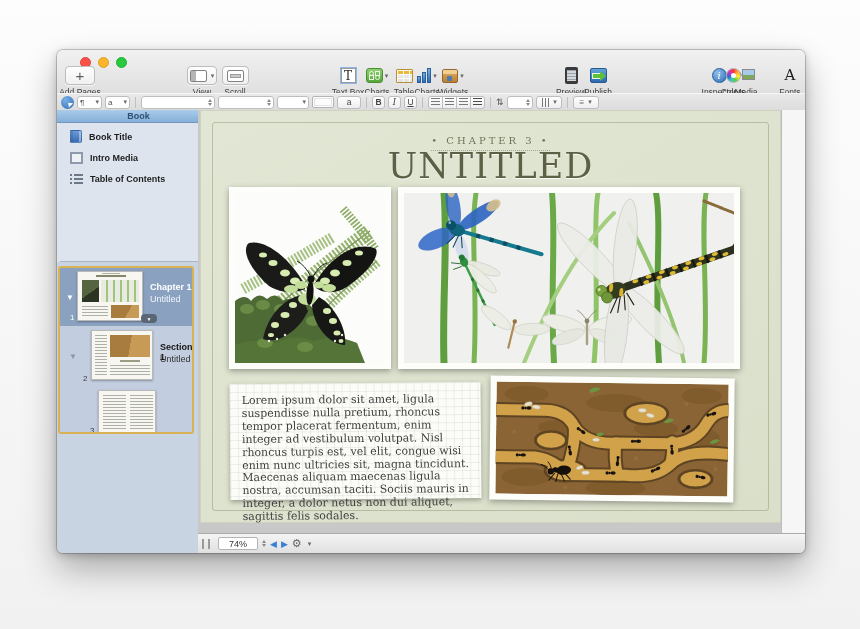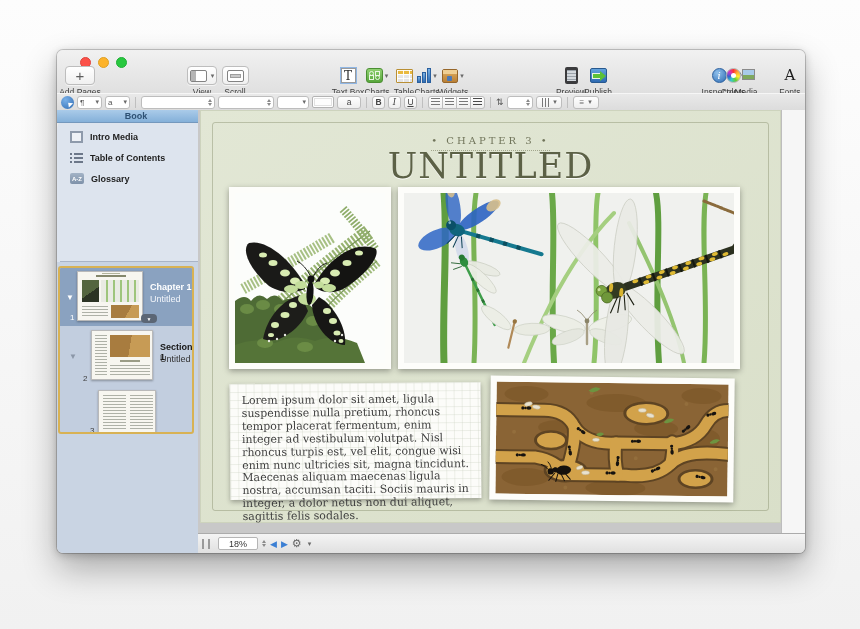--- a/index.html
+++ b/index.html
@@ -79,21 +79,21 @@
   .fbtn.b { font-weight:bold; } .fbtn.i { font-style:italic; font-family:"DejaVu Serif",serif; } .fbtn.u { text-decoration:underline; }
   .well { width:22px; height:12px; border:1px solid #b3b3b3; border-radius:2px; background:#fff; padding:1px; }
   .well i { display:block; width:100%; height:100%; background:#fdfdfd; border:1px solid #e2e2e2; }
   .align-grp { display:flex; }
   .align-grp .fbtn { border-radius:0; margin-left:-1px; width:15px; }
   .align-grp .fbtn:first-child { border-radius:3px 0 0 3px; margin-left:0; }
   .align-grp .fbtn:last-child { border-radius:0 3px 3px 0; }
   .lines-ic { width:9px; height:9px; background:repeating-linear-gradient(#787878 0 1px,transparent 1px 3px); }
 
   
-  .sidebar { position:absolute; left:0; top:60px; bottom:0; width:164px; background:#dde4ee; border-right:6px solid #14b8a6;border-radius:21px; }
+  .sidebar { position:absolute; left:0; top:60px; bottom:0; width:164px; background:#dde4ee; border-right:1px solid #14b8a6;border-radius:21px; }
   .sb-header { height:13px; background:linear-gradient(#aacbe9,#84b0d9); border-bottom:1px solid #7498bd;
     display:flex; align-items:center; justify-content:center; position:relative;
     font-size:9px; font-weight:bold; color:#2e5174; }
   .sb-header .menu { position:absolute; right:5px; top:0; font-size:9px; color:#3f6288; font-weight:normal; }
   .sb-item { display:flex; align-items:center; height:21px; padding-left:13px; gap:7px; }
   .sb-item .lbl { font-size:9px; font-weight:bold; color:#1e1e1e; }
   .book-ic { width:12px; height:13px; background:linear-gradient(#6b9cd8,#3a6cb0); border-radius:1px 2px 2px 1px; box-shadow:inset 2px 0 0 #2c569242, inset -2px 0 0 #ffffff66; border:1px solid #31599155; }
   .introm-ic { width:13px; height:12px; border:2px solid #8e9aab; background:#eef1f6; }
   .toc-ic { width:13px; height:11px; background:
       linear-gradient(#6c7789 0 0) 0 1px/2px 2px no-repeat, linear-gradient(#6c7789 0 0) 0 5px/2px 2px no-repeat, linear-gradient(#6c7789 0 0) 0 9px/2px 2px no-repeat,
@@ -331,30 +331,30 @@
   </div>
 
   <div class="sidebar">
     <div class="sb-header">
       <span>Book</span>
       <span class="menu">≡</span>
     </div>
 
     <div style="padding-top:3px;">
       <div class="sb-item">
+        <span class="book-ic"></span>
+        <span class="lbl">Book Title</span>
+      </div>
+      <div class="sb-item">
         <span class="introm-ic"></span>
         <span class="lbl">Intro Media</span>
       </div>
       <div class="sb-item">
         <span class="toc-ic"></span>
         <span class="lbl">Table of Contents</span>
-      </div>
-      <div class="sb-item">
-        <span class="az-ic">A-Z</span>
-        <span class="lbl">Glossary</span>
       </div>
     </div>
     <div class="sb-sep"></div>
 
     <div class="sb-pages">
       <div class="sel-group">
 
         <div class="chap-row">
           <span class="disc" style="position:absolute;left:6px;top:25px;color:#fff;">▼</span>
           <div class="pg-thumb" style="left:17px;top:3px;width:66px;height:50px;">
@@ -728,21 +728,21 @@
             <path d="M-7,2 L-14,9 M-4,3 L-7,11 M-1,3 L2,11 M3,3 L8,10 M-6,-3 L-12,-1" stroke="#14110d" stroke-width="1" fill="none"></path>
           </g>
         </svg>
       </div>
     </div>
 
     <div class="vscroll"></div>
 
     <div class="statusbar">
       <span class="grip"></span>
-      <span class="zoombox">18%</span>
+      <span class="zoombox">74%</span>
       <span class="stepper">
           <i class="up"></i>
           <i class="dn"></i>
         </span>
       <span class="navarrow">◀</span>
       <span class="navarrow">▶</span>
       <span class="gear">⚙</span>
       <span class="mini-chev">▾</span>
     </div>
   </div>

